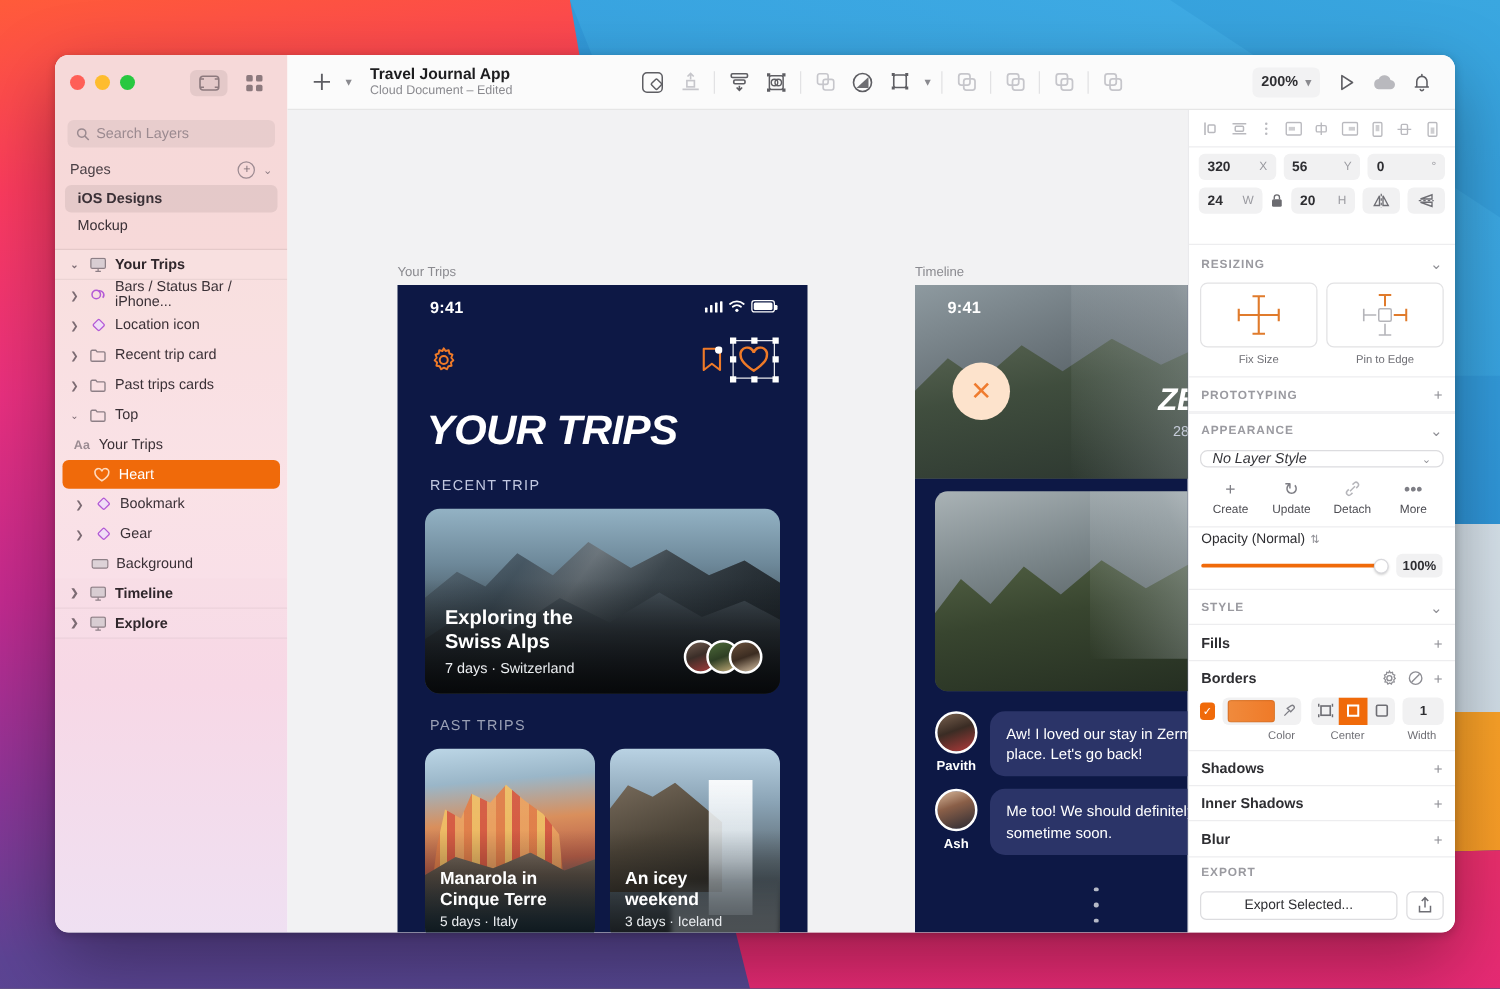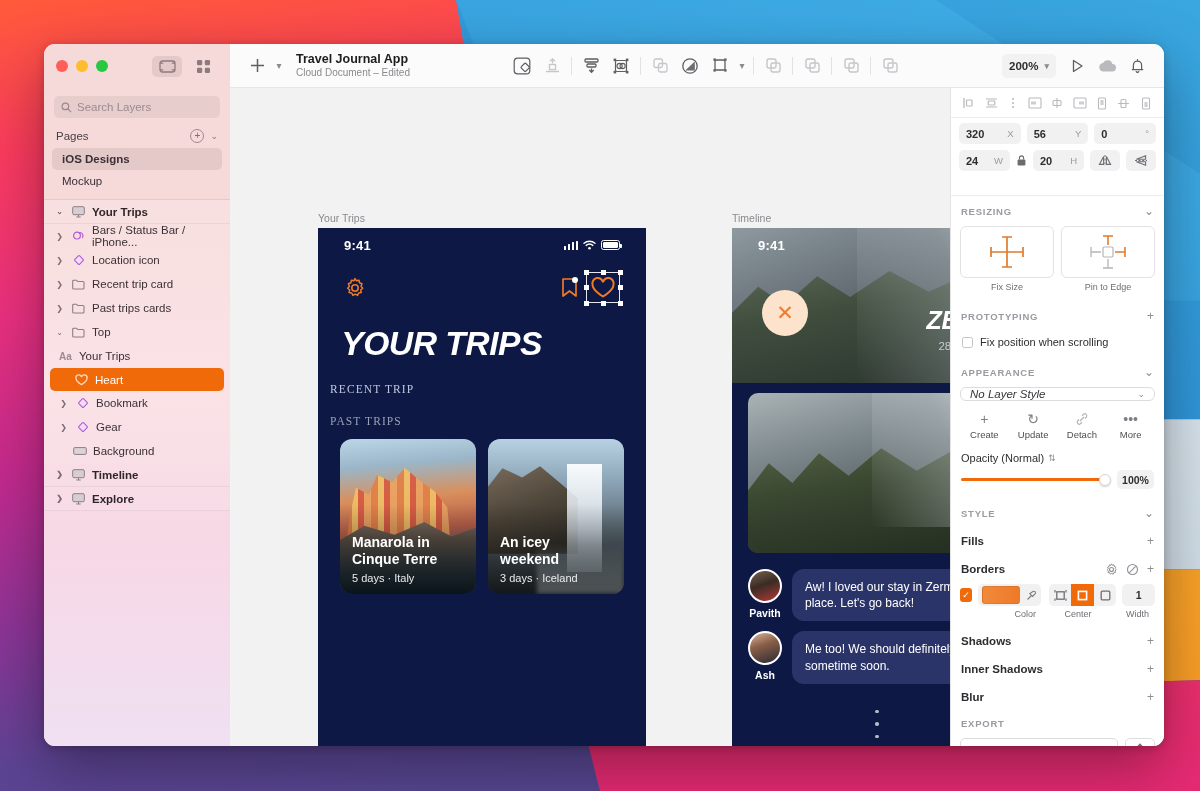--- a/index.html
+++ b/index.html
@@ -172,21 +172,21 @@
   .handle { position:absolute; width:5px; height:5px; background:#fff; }
   .hdl-tl{left:-2.5px;top:-2.5px}.hdl-tc{left:calc(50% - 2.5px);top:-2.5px}.hdl-tr{right:-2.5px;top:-2.5px}
   .hdl-ml{left:-2.5px;top:calc(50% - 2.5px)}.hdl-mr{right:-2.5px;top:calc(50% - 2.5px)}
   .hdl-bl{left:-2.5px;bottom:-2.5px}.hdl-bc{left:calc(50% - 2.5px);bottom:-2.5px}.hdl-br{right:-2.5px;bottom:-2.5px}
 
   .p1-title {
     font-family:"Liberation Sans", sans-serif;
     font-size:33px; font-weight:bold; font-style:italic; color:#fff;
     letter-spacing:-0.5px; padding:22px 26px 0; transform:scaleX(1.02);
   }
-  .sec-label { font-size:11.5px; color:#c2c8e0; letter-spacing:1.1px; padding:20px 12px 0;font-family:Liberation Serif, serif; }
+  .sec-label { font-size:11.5px; color:#c2c8e0; letter-spacing:1.1px; padding:20px 26px 0; }
   .sec-label.dark { color:#9aa0b5; }
 
   .hero-card {
     margin:12px 22px 0; height:148px; border-radius:12px; overflow:hidden; position:relative;
     background:linear-gradient(180deg,#93b2c4 0%, #6d8899 30%, #3e4c55 62%, #1b2227 100%);
   }
   .mtn {
     position:absolute; left:0; right:0; bottom:0; height:100%;
     background:
       linear-gradient(185deg, rgba(150,178,195,.0) 0%, rgba(30,38,44,.55) 55%, rgba(12,16,19,.92) 100%),
@@ -737,20 +737,35 @@
               <span class="handle hdl-bl"></span>
               <span class="handle hdl-bc"></span>
               <span class="handle hdl-br"></span>
             </div>
           </div>
         </div>
 
         <div class="p1-title">YOUR TRIPS</div>
         <div class="sec-label">RECENT TRIP</div>
 
+        <div class="hero-card">
+          <div class="mtn"></div>
+          <div class="mtn2"></div>
+          <div class="hero-shade"></div>
+          <div class="hero-txt">
+            <div class="h1">Exploring the</div>
+            <div class="h1">Swiss Alps</div>
+            <div class="h2">7 days · Switzerland</div>
+          </div>
+          <div class="avatars">
+            <span class="av a1"></span>
+            <span class="av a2"></span>
+            <span class="av a3"></span>
+          </div>
+        </div>
 
         <div class="sec-label dark" style="color:#9aa0b5">PAST TRIPS</div>
 
         <div class="past-grid">
           <div class="past-card pc1">
             <div class="pc1-town"></div>
             <div class="pc1-cliff"></div>
             <div class="pc-shade"></div>
             <div class="pc-txt">
               <div class="h1">Manarola in</div>
@@ -955,24 +970,20 @@
           <div class="cap">Pin to Edge</div>
         </div>
       </div>
       <div class="hr"></div>
 
       <div class="sec-hd">
         <span class="t">PROTOTYPING</span>
         <span class="ic">+</span>
       </div>
       <div class="hr"></div>
-      <div class="chkrow">
-        <span class="chk"></span>
-        <span class="lb">Fix position when scrolling</span>
-      </div>
       <div class="hr"></div>
 
       <div class="sec-hd">
         <span class="t">APPEARANCE</span>
         <span class="ic">⌄</span>
       </div>
       <div class="select">
         <span>No Layer Style</span>
         <span class="cv">⌄</span>
       </div>

